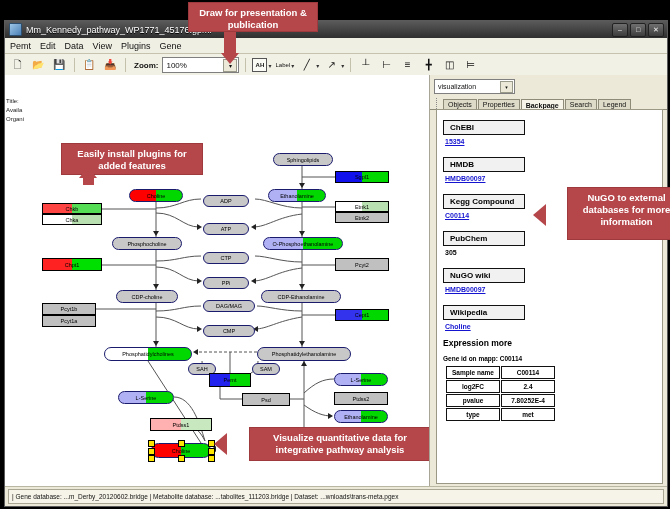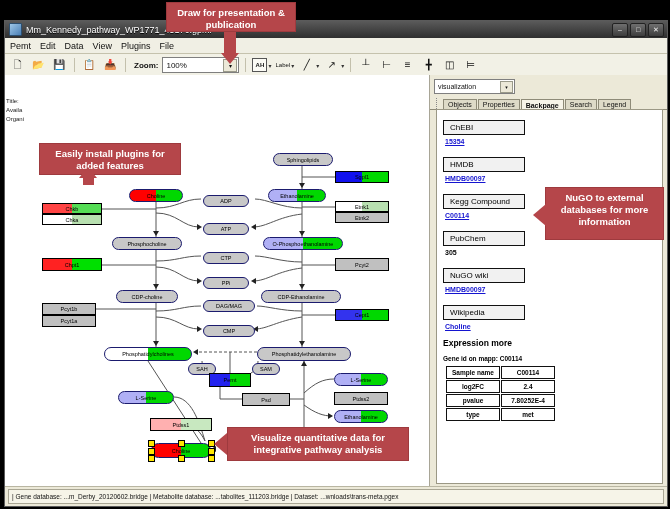--- a/index.html
+++ b/index.html
@@ -69,40 +69,40 @@
   .viscombo .arrow{position:absolute;right:1px;top:1px;width:11px;height:10px;background:#ece9d8;
             border:1px solid #9a9a8a;display:flex;align-items:center;justify-content:center;font-size:5px;}
   .tabs{display:flex;align-items:flex-end;height:14px;padding-left:6px;gap:1px;
         border-bottom:1px solid #8e8b78;}
   .tab{font-size:7px;padding:1px 4px;background:#dedbc8;border:1px solid #8e8b78;border-bottom:none;
        color:#111;}
   .tab.active{background:#f6f4e8;font-weight:bold;position:relative;top:1px;padding-top:2px;}
   .tabgrip{width:3px;height:11px;border-left:1px dotted #888;margin-right:2px;}
   .bp{position:absolute;left:6px;top:34px;right:4px;bottom:2px;background:#fff;border:1px solid #9b9885;
       overflow:hidden;padding:6px 0 0 6px;}
-  .dbhdr{display:inline-block;border:1px solid #111;background:#f1f1f1;font-size:8px;font-weight:normal;
+  .dbhdr{display:inline-block;border:1px solid #111;background:#f1f1f1;font-size:8px;font-weight:bold;
          padding:2px 6px;color:#000;min-width:68px;}
   .dblink{font-size:7px;color:#1414d0;text-decoration:underline;margin:3px 0 8px 2px;display:block;font-weight:bold;}
   .dbplain{font-size:7px;color:#000;margin:3px 0 8px 2px;display:block;font-weight:bold;}
   .exphdr{font-size:8.5px;font-weight:bold;color:#000;margin:4px 0 7px 0;}
   .geneid{font-size:6.5px;font-weight:bold;color:#000;margin-bottom:3px;}
   table.exp{border-collapse:separate;border-spacing:1px;font-size:6.5px;margin-left:2px;}
   table.exp td{border:1px solid #111;padding:2px 4px;text-align:center;font-weight:bold;color:#000;
                background:#fff;min-width:44px;}
 
   
   .statusbar{position:absolute;left:0;bottom:0;height:19px;width:100%;background:#ece9d8;
              border-top:1px solid #b9b6a2;display:flex;align-items:center;}
   .statusinner{margin:2px 3px;flex:1;height:13px;border:1px solid #a9a694;background:#f6f4e8;
                font-size:6.5px;color:#111;display:flex;align-items:center;padding-left:3px;white-space:nowrap;}
 
   
   .callout{position:absolute;background:#b5464a;color:#fff;font-weight:bold;text-align:center;
            font-size:9.5px;line-height:12px;padding:4px 6px;box-sizing:border-box;z-index:40;
-           border:1px solid #9e3a3e;}
+           border:1px solid #9e3a3e;margin-left:22px;}
   .ptr{position:absolute;width:0;height:0;z-index:40;}
   .ptr-down{border-left:9px solid transparent;border-right:9px solid transparent;border-top:11px solid #b5464a;}
   .ptr-up{border-left:9px solid transparent;border-right:9px solid transparent;border-bottom:11px solid #b5464a;}
   .ptr-left{border-top:11px solid transparent;border-bottom:11px solid transparent;border-right:13px solid #b5464a;}
   .stem{position:absolute;background:#b5464a;z-index:39;}
 </style>
 </head>
 <body>
 
 <div class="root">
@@ -118,21 +118,21 @@
         <div class="tb-btn">✕</div>
       </div>
     </div>
 
     <div class="menubar">
       <span>Pemt</span>
       <span>Edit</span>
       <span>Data</span>
       <span>View</span>
       <span>Plugins</span>
-      <span>File</span>
+      <span>Gene</span>
     </div>
 
     <div class="toolbar">
       <div class="tbi">🗋</div>
       <div class="tbi" style="color:#b58a20">📂</div>
       <div class="tbi" style="color:#777">💾</div>
       <div class="tbsep"></div>
       <div class="tbi">📋</div>
       <div class="tbi">📥</div>
       <div class="tbsep"></div>

